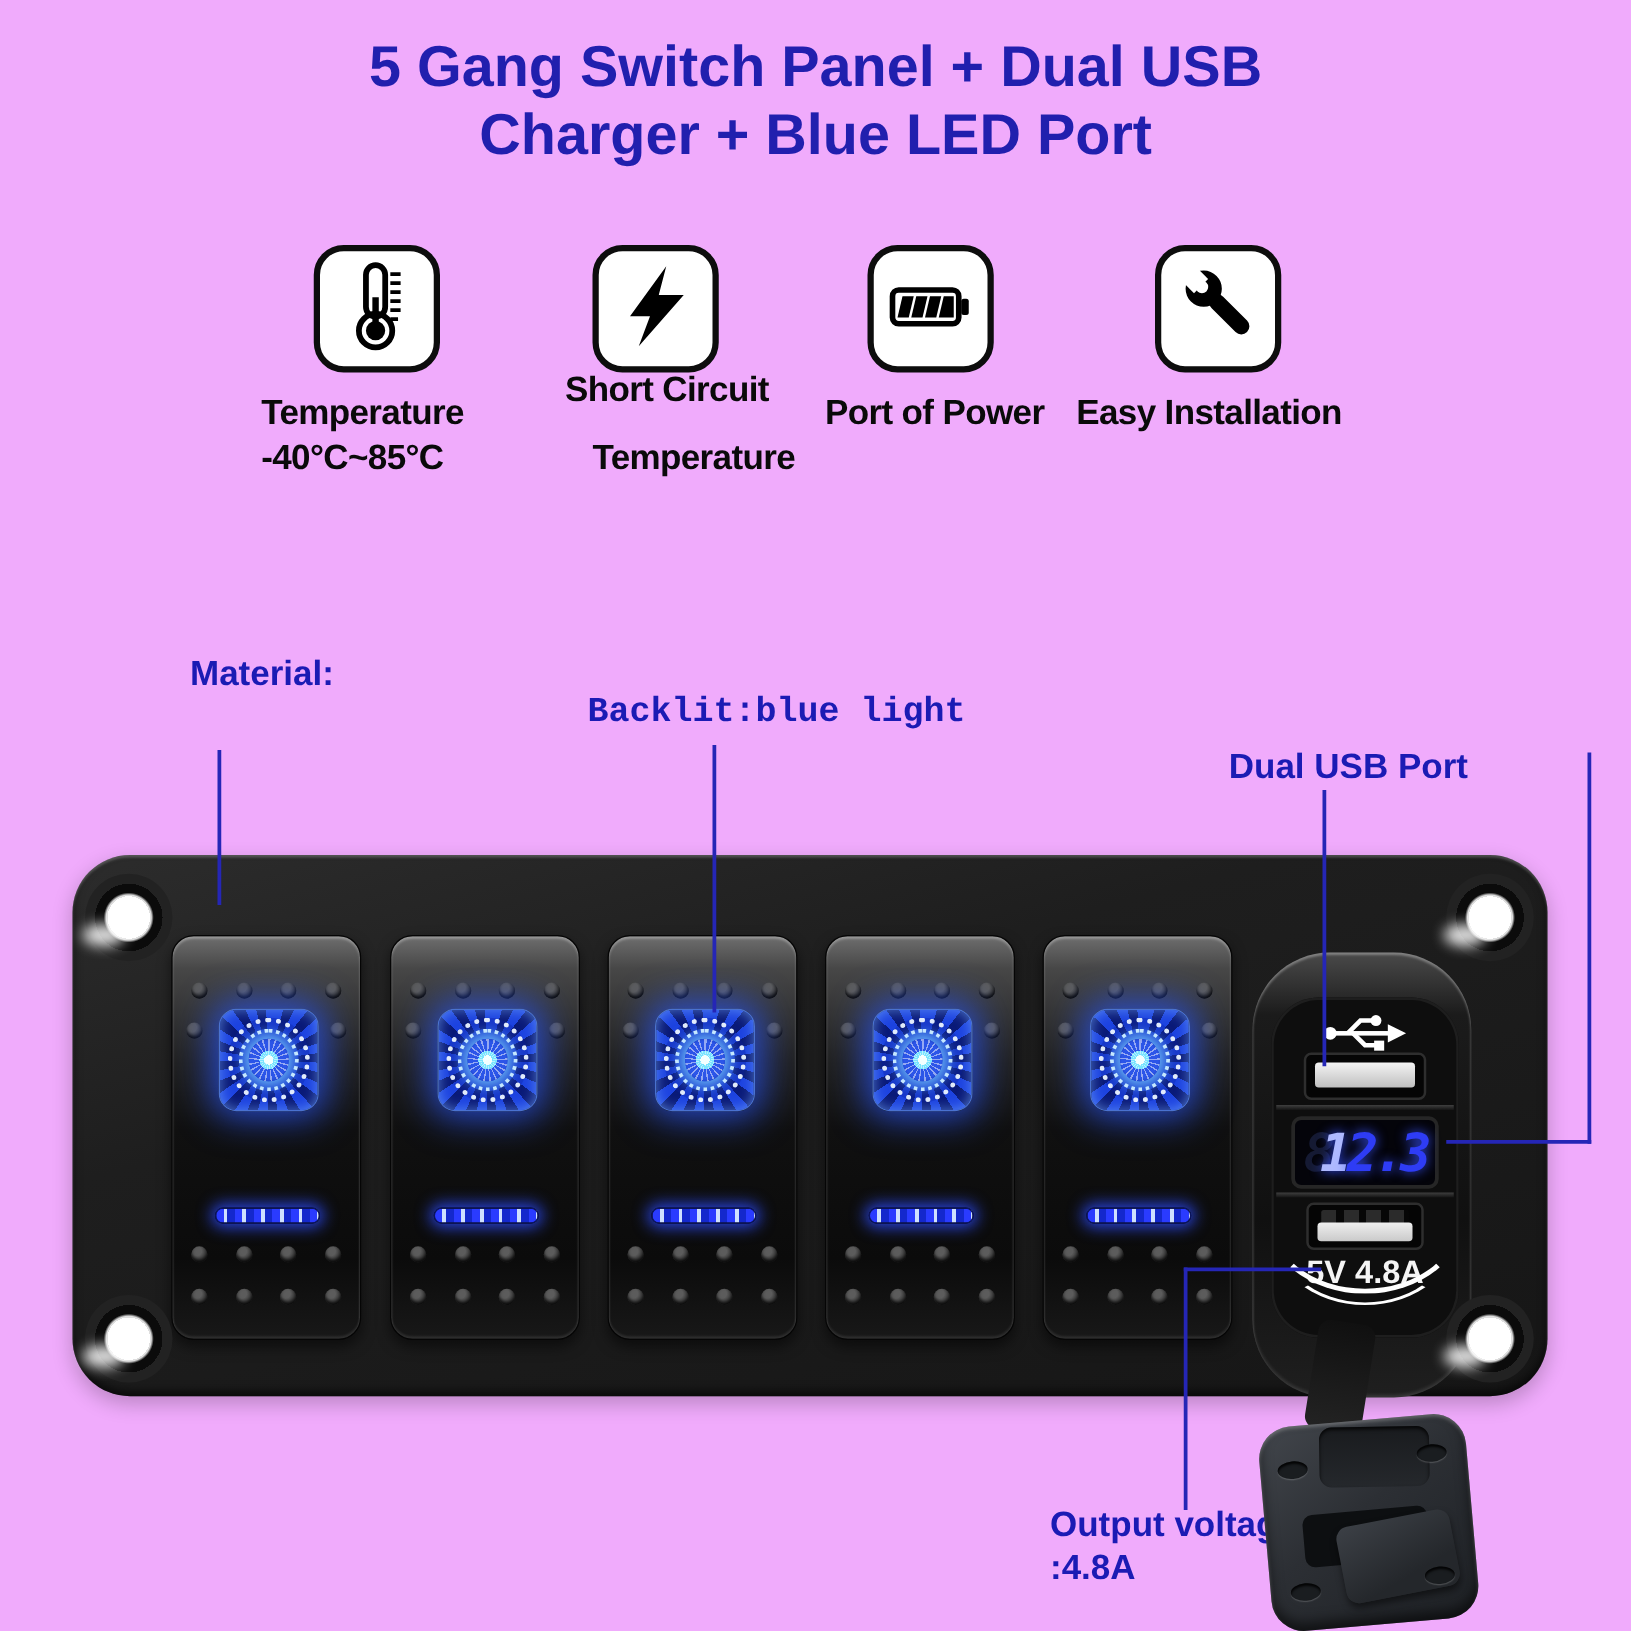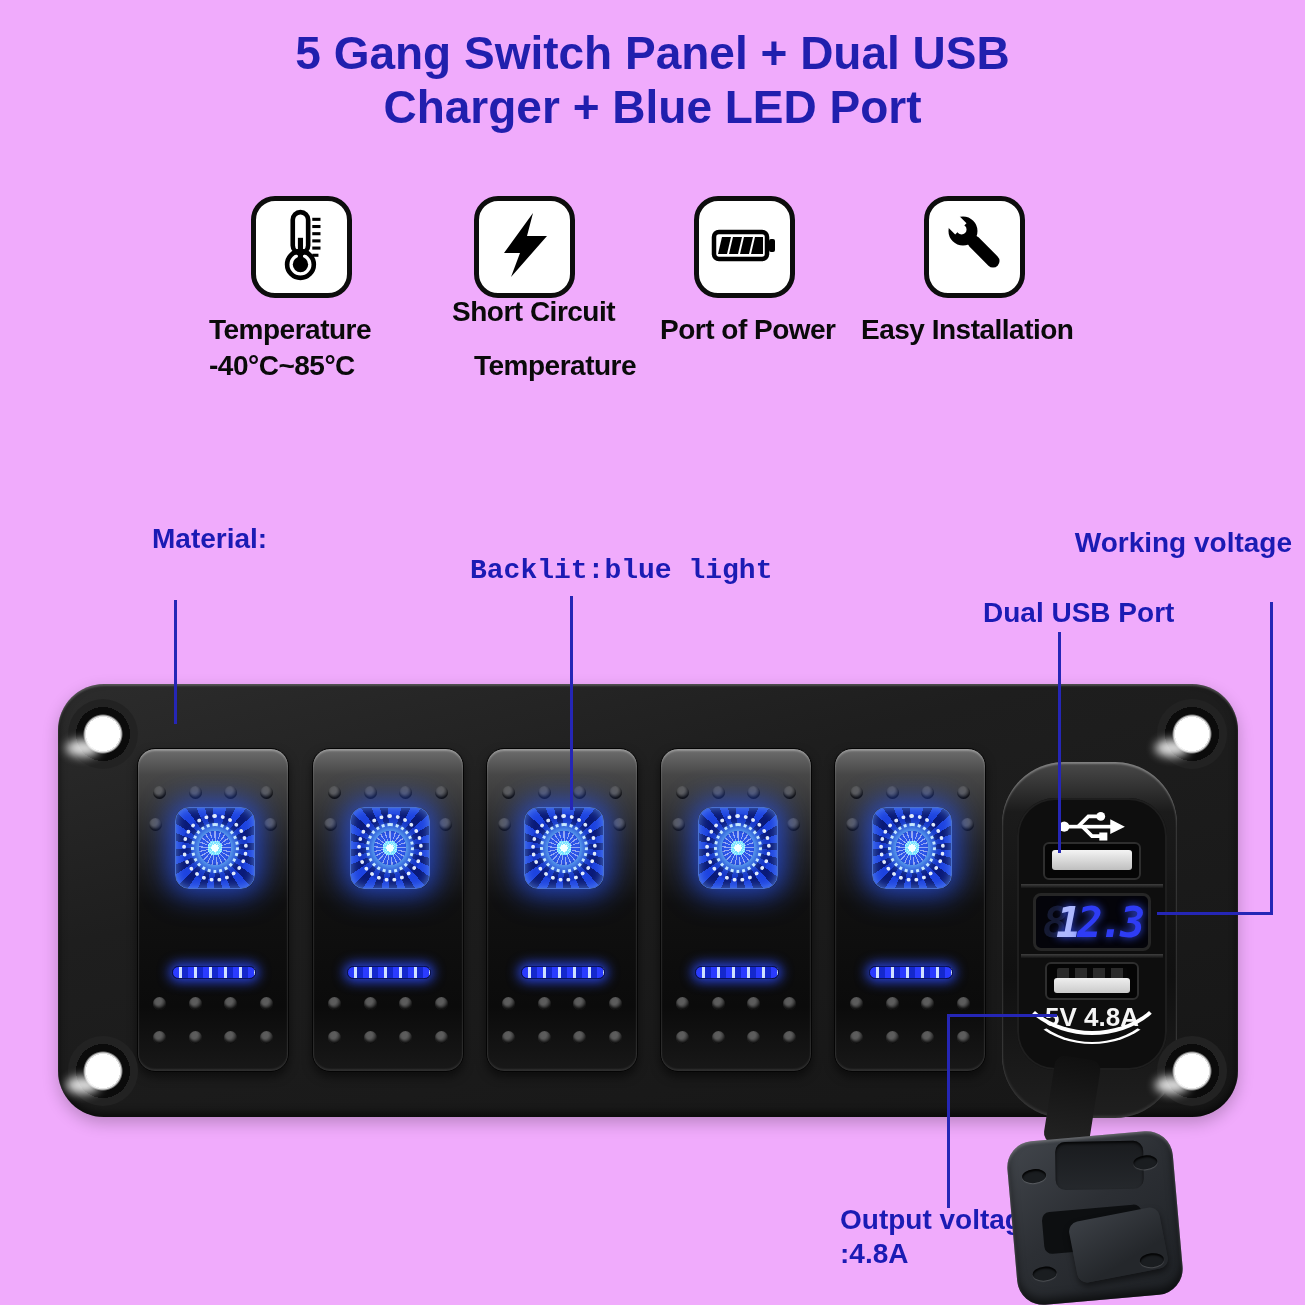--- a/index.html
+++ b/index.html
@@ -170,21 +170,20 @@
   <div class="abs feat-label" style="left:452px;top:296px;">Short Circuit</div>
   <div class="abs feat-label" style="left:474px;top:350px;">Temperature</div>
   <div class="abs feat-label" style="left:660px;top:314px;">Port of Power</div>
   <div class="abs feat-label" style="left:829px;top:314px;margin-left:32px;">Easy Installation</div>
 
   <div class="abs callout" style="left:152px;top:522px;">
     <div>Material:</div>
   </div>
   <div class="abs callout" style="left:470px;top:554px;font-family:Liberation Mono, monospace;">Backlit:blue light</div>
   <div class="abs callout" style="right:13px;top:526px;text-align:right;">
-    <div>Working voltage</div>
   </div>
   <div class="abs callout" style="left:983px;top:596px;">Dual USB Port</div>
   <div class="abs callout" style="left:840px;top:1203px;">
     <div>Output voltage</div>
     <div>:4.8A</div>
   </div>
 
   <div class="abs cline" style="left:174px;top:600px;width:3px;height:124px;"></div>
   <div class="abs cline" style="left:570px;top:596px;width:3px;height:214px;"></div>
   <div class="abs cline" style="left:1058px;top:632px;width:3px;height:221px;"></div>

